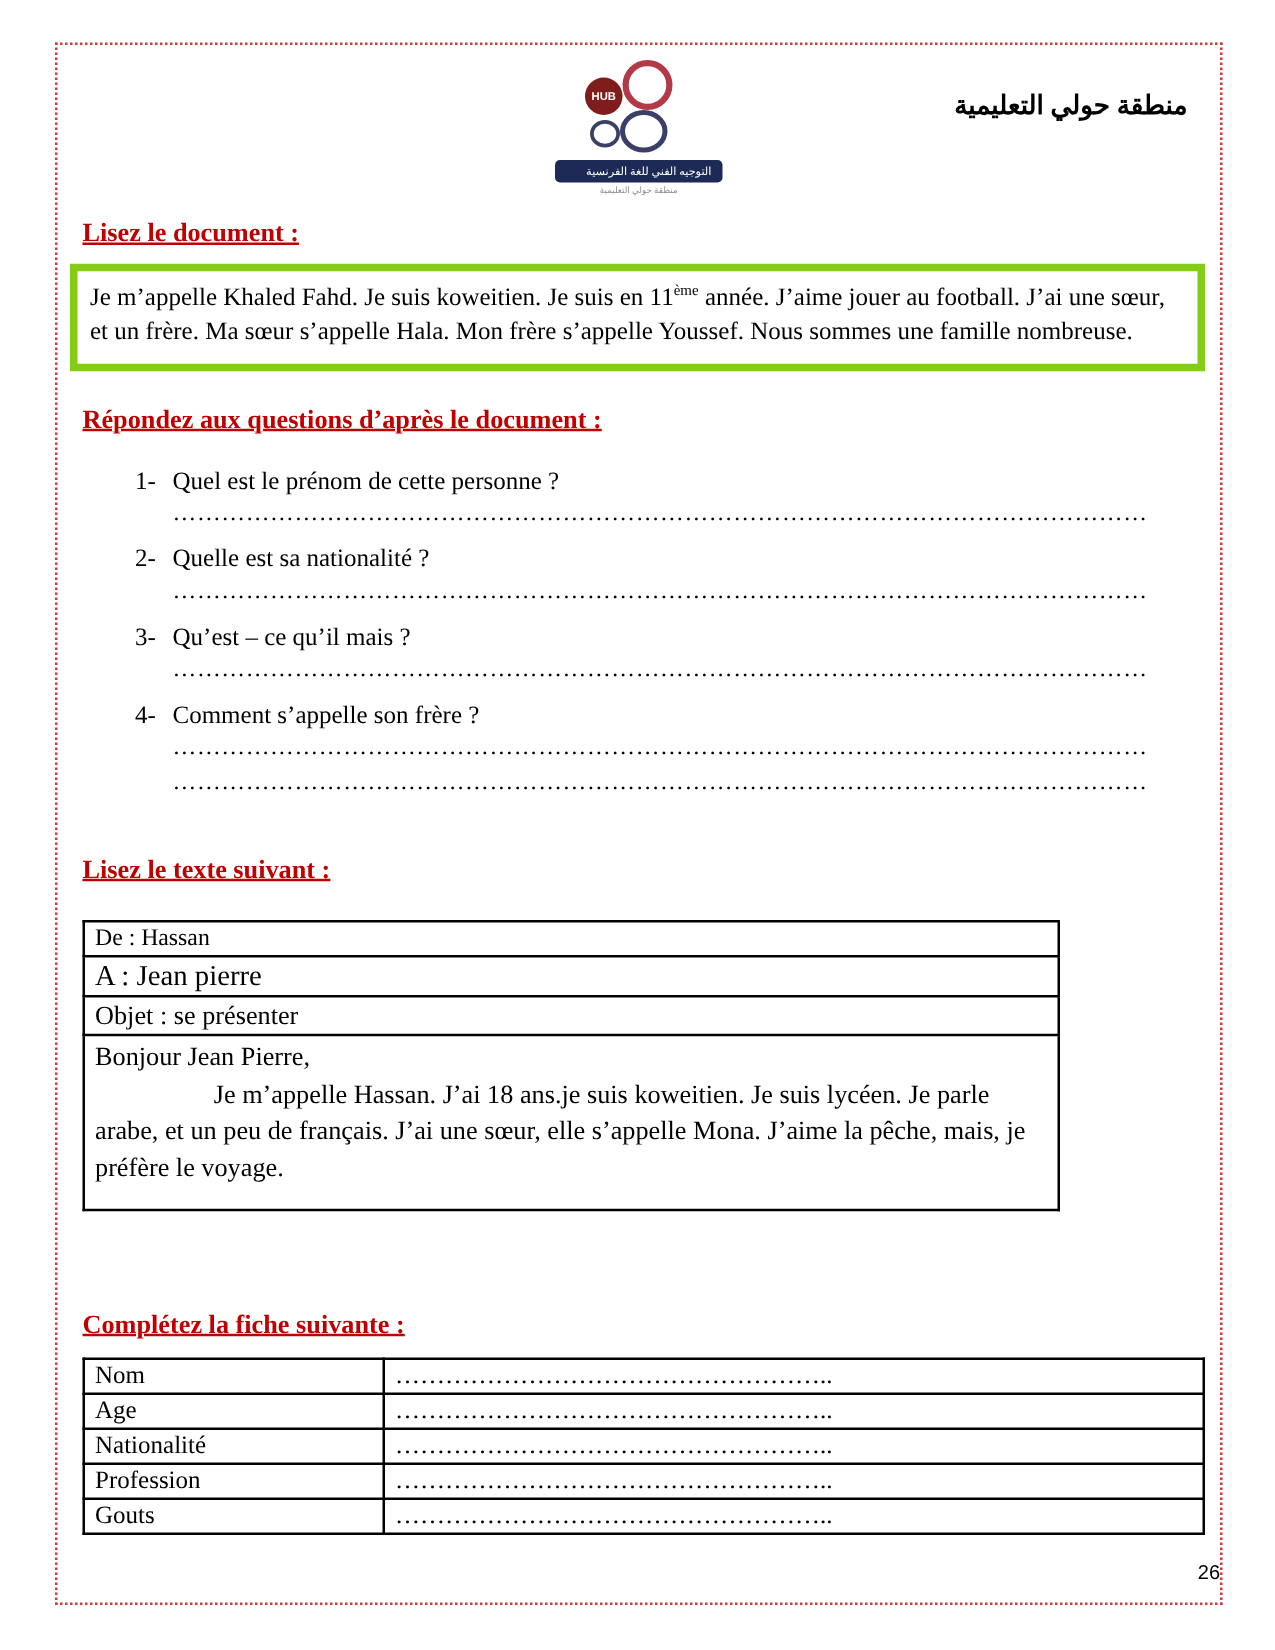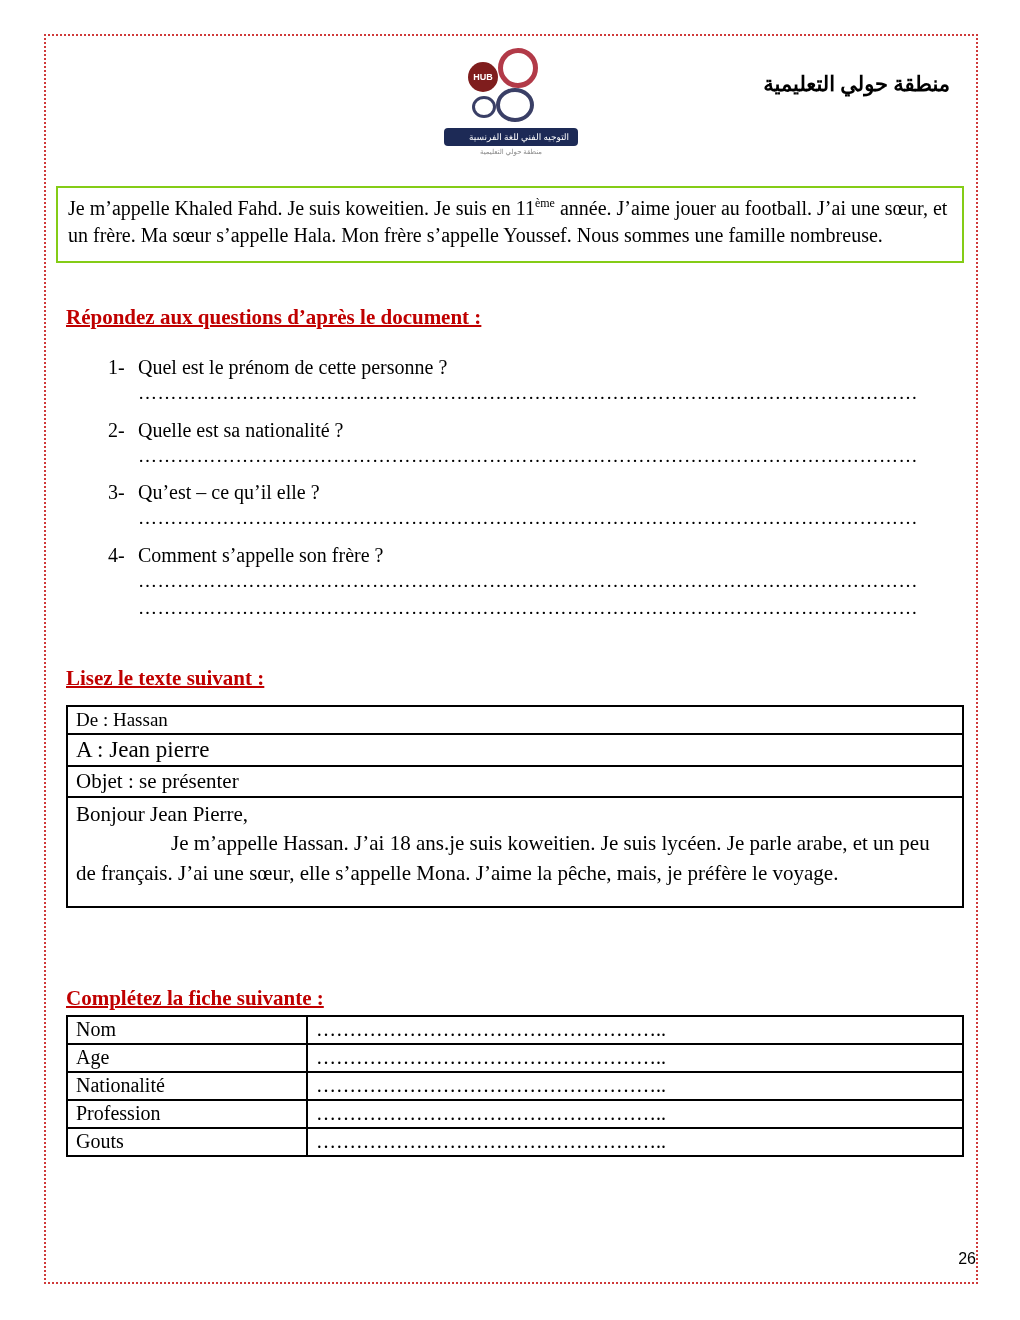--- a/index.html
+++ b/index.html
@@ -47,53 +47,53 @@
   }
 
   
   .section-heading {
     color:#c00000; font-weight:bold; font-size:21px;
     text-decoration:underline; text-decoration-thickness:2px;
   }
 
   
   .doc-box {
-    margin:12px -8px 16px -10px;
-    border:2px solid #84cc16;
+    margin:12px -8px 0 -10px;
+    border:6px solid #84cc16;
     padding:7px 10px 12px 10px;
     font-size:20px; line-height:1.35;
   }
   sup.sup { font-size:12px; }
 
   
   .questions { margin:26px 0 0 42px; }
   .question-block { margin-bottom:0; }
   .q-line { font-size:20px; margin-top:12px; display:flex; }
   .q-num { width:30px; flex:0 0 30px; }
   .answer-line {
     margin-left:30px; width:780px; overflow:hidden; white-space:nowrap;
     font-size:19px; line-height:1.45; letter-spacing:0.5px;
   }
 
   .spacer-lg { height:44px; }
   .spacer-md { height:26px; }
 
   
   .letter-table {
-    width:898px; margin-top:14px; border-collapse:collapse;
+    width:782px; margin-top:28px; border-collapse:collapse;
   }
   .letter-table td { border:2px solid #000; padding:2px 8px; }
   .td-de    { font-size:19px; }
   .td-a     { font-size:23px; }
   .td-objet { font-size:21px; }
   .td-body  { font-size:21px; line-height:1.4; padding-bottom:18px !important; }
   .letter-paragraph { text-indent:95px; }
 
   
-  .fiche-table { width:898px; margin-top:4px; border-collapse:collapse; }
+  .fiche-table { width:898px; margin-top:14px; border-collapse:collapse; }
   .fiche-table td { border:2px solid #000; padding:1px 8px; font-size:20px; height:28px; }
   .fiche-label { width:240px; }
   .fiche-value { white-space:nowrap; overflow:hidden; }
 
   .page-number {
     position:absolute; bottom:14px; left:0; width:100%;
     text-align:right; font-size:16px; font-family:"Liberation Sans", sans-serif;
   }
 </style>
 </head>
@@ -107,20 +107,21 @@
         <div class="hub-circle">HUB</div>
         <div class="ring-large"></div>
         <div class="ring-medium"></div>
         <div class="ring-small"></div>
         <div class="banner">التوجيه الفني للغة الفرنسية</div>
         <div class="sub-banner">منطقة حولي التعليمية</div>
       </div>
       <div class="arabic-title">منطقة حولي التعليمية</div>
     </div>
 
+    <div class="section-heading">Lisez le document :</div>
 
     <div class="doc-box">
       <span>Je m’appelle Khaled Fahd. Je suis koweitien. Je suis en 11</span><sup class="sup">ème</sup><span> année. J’aime jouer au football. J’ai une sœur, et un frère. Ma sœur s’appelle Hala. Mon frère s’appelle Youssef. Nous sommes une famille nombreuse.</span>
     </div>
 
     <div class="spacer-md"></div>
 
     <div class="section-heading">Répondez aux questions d’après le document :</div>
 
     <div class="questions">
@@ -137,21 +138,21 @@
         <div class="q-line">
           <span class="q-num">2-</span>
           <span class="q-text">Quelle est sa nationalité ?</span>
         </div>
         <div class="answer-line">………………………………………………………………………………………………………………………………………………………………..</div>
       </div>
 
       <div class="question-block">
         <div class="q-line">
           <span class="q-num">3-</span>
-          <span class="q-text">Qu’est – ce qu’il elle ?</span>
+          <span class="q-text">Qu’est – ce qu’il mais ?</span>
         </div>
         <div class="answer-line">………………………………………………………………………………………………………………………………………………………………..</div>
       </div>
 
       <div class="question-block">
         <div class="q-line">
           <span class="q-num">4-</span>
           <span class="q-text">Comment s’appelle son frère ?</span>
         </div>
         <div class="answer-line">………………………………………………………………………………………………………………………………………………………………..</div>

